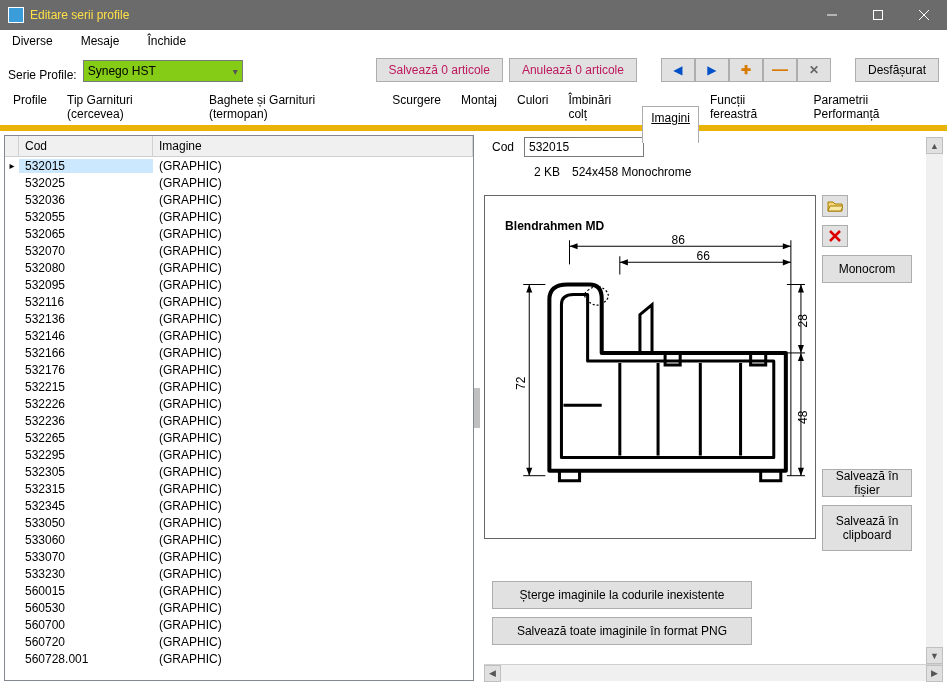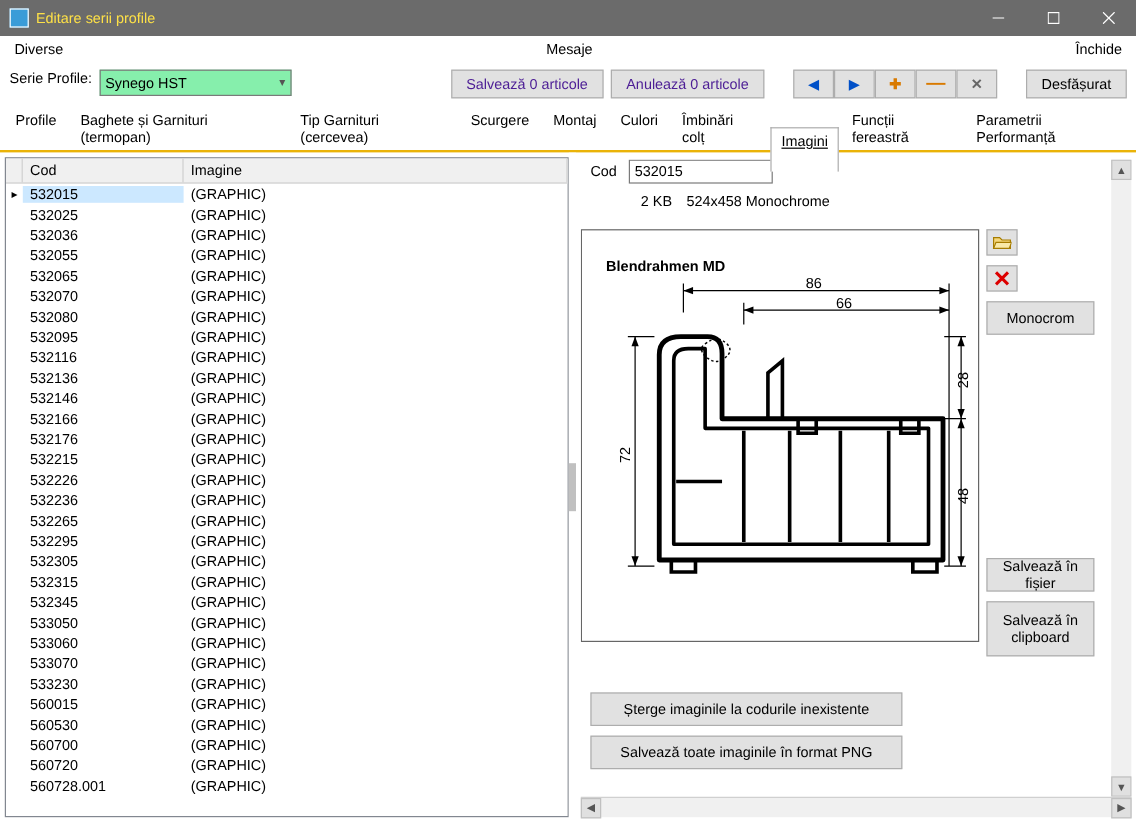--- a/index.html
+++ b/index.html
@@ -3,39 +3,39 @@
 <meta charset="utf-8">
 <style>
 * { box-sizing: border-box; margin: 0; padding: 0; font-family: 'Segoe UI', Tahoma, sans-serif; font-size: 12px; }
 body { background: #fff; width: 947px; height: 685px; overflow: hidden; display: flex; flex-direction: column; }
 
 .titlebar { background: #6b6b6b; color: #fde047; height: 30px; display: flex; align-items: center; padding: 0 0 0 8px; }
 .titlebar-icon { width: 16px; height: 16px; margin-right: 6px; background: #3a9cd8; border: 1px solid #fff; display: inline-block; }
 .titlebar-title { flex: 1; }
 .titlebar-btn { width: 46px; height: 30px; display: flex; align-items: center; justify-content: center; color: #fff; cursor: pointer; }
 
-.menubar { background: #fff; height: 22px; display: flex; align-items: center; padding: 0 4px; gap: 12px; justify-content: space-between; }
+.menubar { background: #fff; height: 22px; display: flex; align-items: center; padding: 0 4px; gap: 12px; }
 .menu-item { padding: 3px 8px; cursor: pointer; }
 
-.toolbar-row { display: flex; align-items: flex-start; padding: 6px 8px; gap: 6px; }
+.toolbar-row { display: flex; align-items: flex-end; padding: 6px 8px; gap: 6px; }
 .label { color: #000; }
-.dropdown { border: 1px solid #7a7a7a; height: 22px; width: 160px; padding: 0 4px; background: #86efac; display: flex; align-items: center; justify-content: space-between; cursor: pointer; }
+.dropdown { border: 1px solid #7a7a7a; height: 22px; width: 160px; padding: 0 4px; background: #84cc16; display: flex; align-items: center; justify-content: space-between; cursor: pointer; }
 .chev { font-size: 10px; color: #555; }
 .spacer { flex: 1; }
-.btn { border: 1px solid #adadad; background: #e1e1e1; height: 24px; padding: 0 12px; display: flex; align-items: center; justify-content: center; cursor: pointer; color: #4c1d95; }
+.btn { border: 1px solid #adadad; background: #e1e1e1; height: 24px; padding: 0 12px; display: flex; align-items: center; justify-content: center; cursor: pointer; color: #be185d; }
 .btn.enabled { color: #000; }
 .nav-btns { display: flex; gap: 0; }
 .nav-btn { border: 1px solid #adadad; background: #e1e1e1; width: 34px; height: 24px; display: flex; align-items: center; justify-content: center; cursor: pointer; }
 .tri-left { color: #0050c8; }
 .tri-right { color: #0050c8; }
 .plus { color: #d97a00; font-weight: bold; }
 .minus { color: #d97a00; font-weight: bold; font-size: 16px; }
 .xmark { color: #666; font-weight: bold; }
 
-.tabs { display: flex; border-bottom: 2px solid #eab308; padding: 0 4px; gap: 2px; }
+.tabs { display: flex; border-bottom: 6px solid #eab308; padding: 0 4px; gap: 2px; }
 .tab { padding: 4px 8px; cursor: pointer; color: #000; border: 1px solid transparent; border-bottom: none; }
 .tab.active { border-color: #acacac; background: #fff; position: relative; top: 18px; text-decoration: underline; }
 
 .content { flex: 1; display: flex; overflow: hidden; }
 .left-panel { width: 470px; border: 1px solid #828790; margin: 4px 0 4px 4px; display: flex; flex-direction: column; overflow: hidden; position: relative; }
 .grid-header { display: flex; background: #f0f0f0; border-bottom: 1px solid #d0d0d0; }
 .gh { padding: 3px 6px; border-right: 1px solid #d0d0d0; }
 .gh.row-indicator { width: 14px; }
 .gh.cod { width: 134px; }
 .gh.img { flex: 1; }
@@ -132,22 +132,22 @@
     <div class="nav-btn">
         <span class="xmark">✕</span>
       </div>
   </div>
   <div class="spacer" style="flex:0 0 12px"></div>
   <div class="btn enabled">Desfășurat</div>
 </div>
 
 <div class="tabs">
   <div class="tab">Profile</div>
+  <div class="tab">Tip Garnituri (cercevea)</div>
   <div class="tab">Baghete și Garnituri (termopan)</div>
-  <div class="tab">Tip Garnituri (cercevea)</div>
   <div class="tab">Scurgere</div>
   <div class="tab">Montaj</div>
   <div class="tab">Culori</div>
   <div class="tab">Îmbinări colț</div>
   <div class="tab active">Imagini</div>
   <div class="tab">Funcții fereastră</div>
   <div class="tab">Parametrii Performanță</div>
 </div>
 
 <div class="content">

